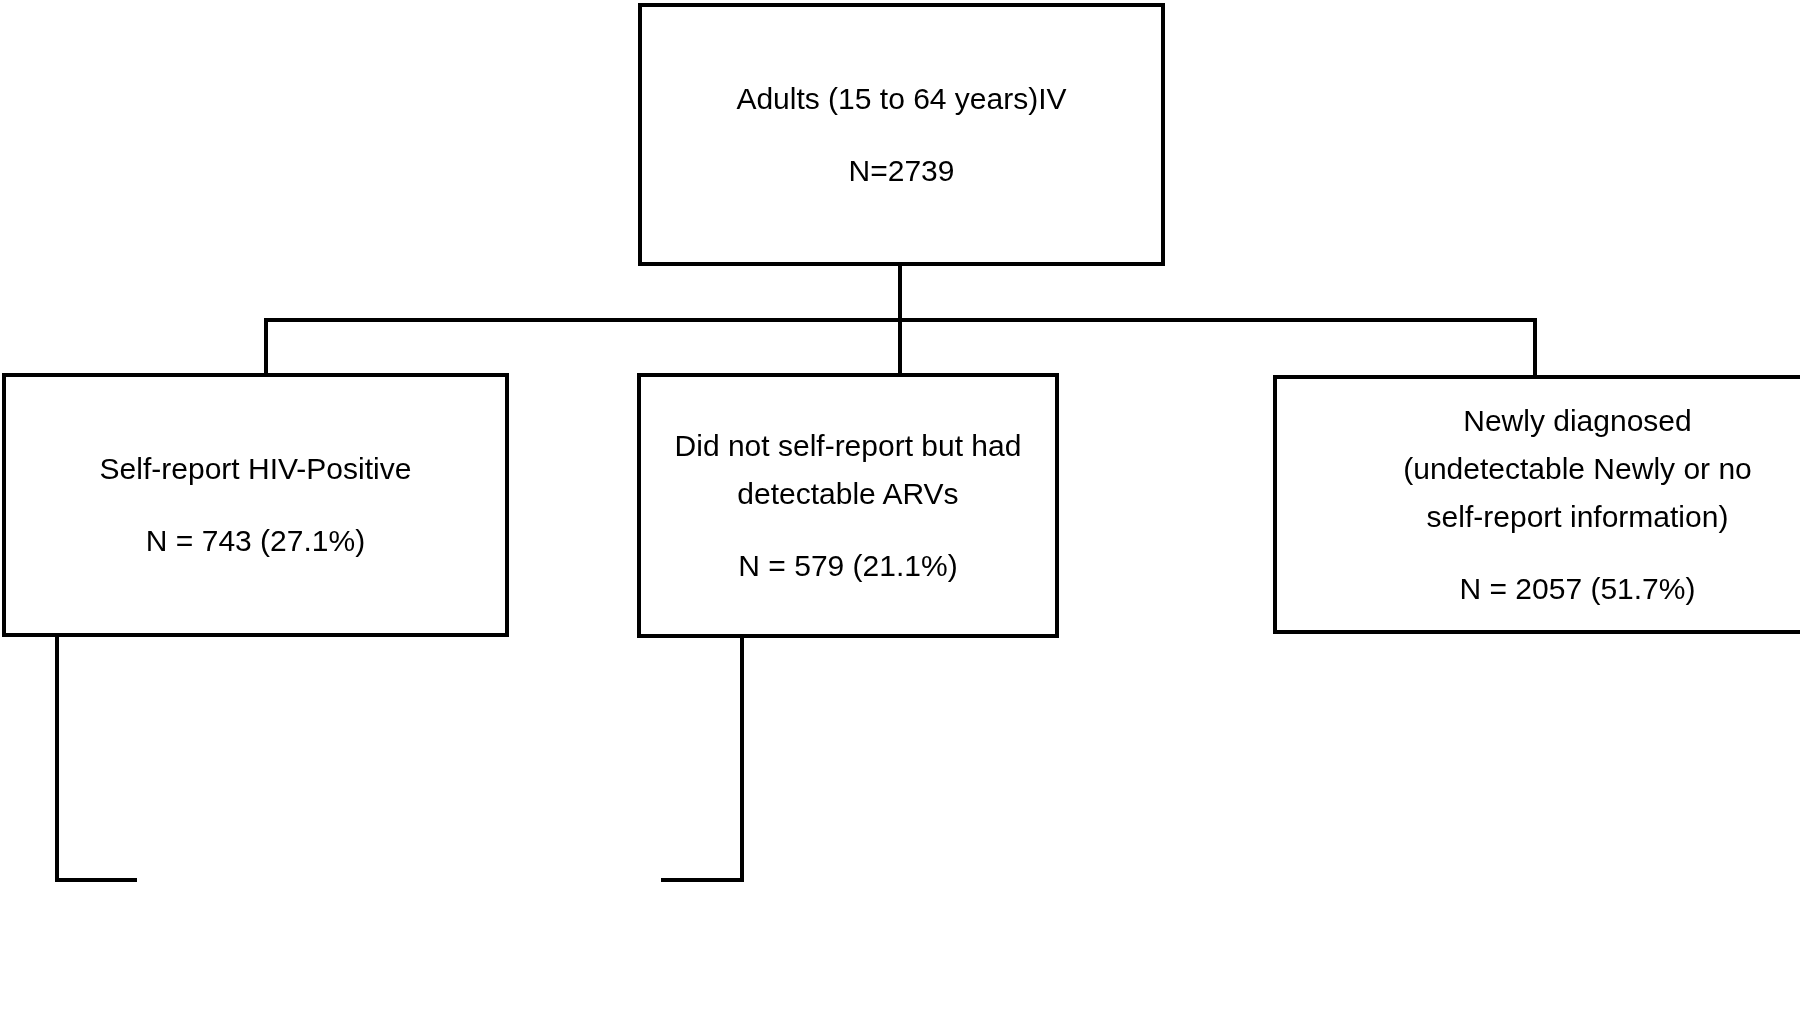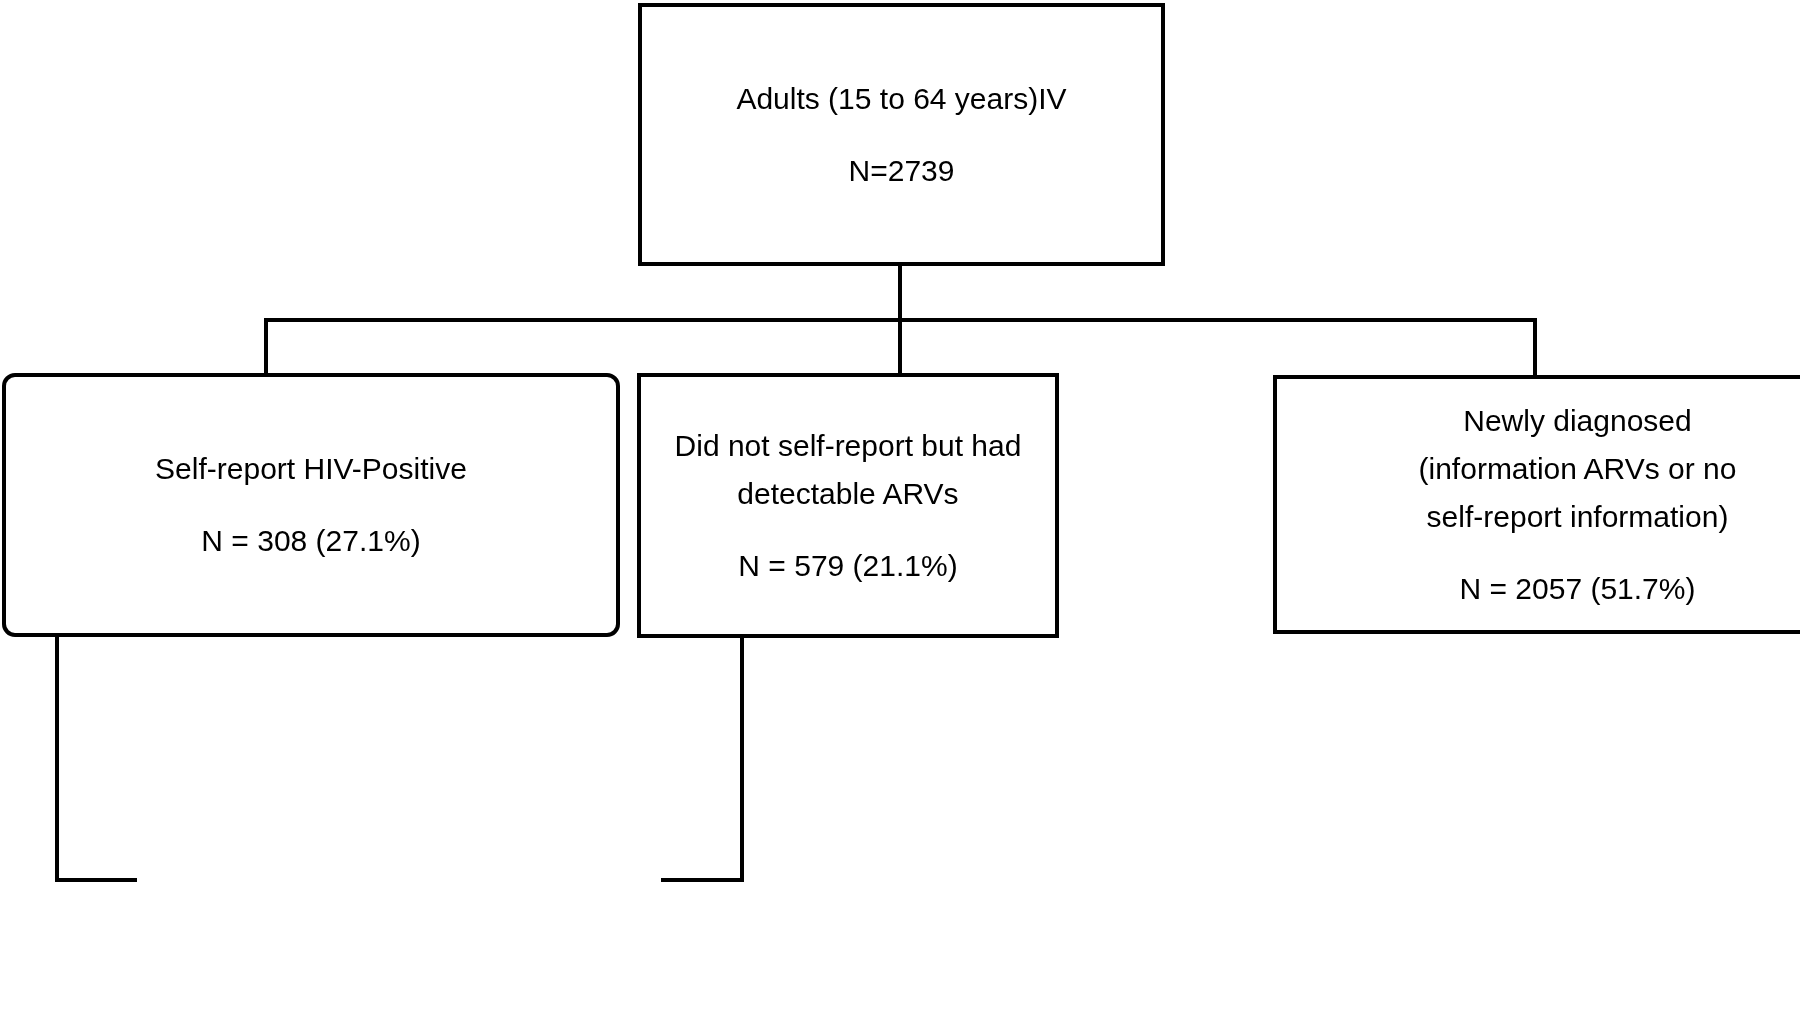--- a/index.html
+++ b/index.html
@@ -37,21 +37,21 @@
   .box .n-line {
     margin-top: 24px;
   }
   .line {
     position: absolute;
     background: var(--line-color);
   }
 
   
   .box-adults   { left: 638px;  top: 3px;   width: 527px; height: 263px; }
-  .box-self     { left: 2px;    top: 373px; width: 618px; height: 264px; border-radius: 13px; }
+  .box-self     { left: 2px;    top: 373px; width: 507px; height: 264px; }
   .box-arv      { left: 637px;  top: 373px; width: 422px; height: 265px; }
   .box-newly    { left: 1273px; top: 375px; width: 609px; height: 259px; }
   .box-eligible { left: 133px;  top: 748px; width: 529px; height: 260px; }
 
   
   .stem-mid     { left: 898px;  top: 265px; width: 4px;    height: 110px; }
   .branch-h     { left: 264px;  top: 318px; width: 1273px; height: 4px;  }
   .drop-left    { left: 264px;  top: 320px; width: 4px;    height: 56px; }
   .drop-right   { left: 1533px; top: 320px; width: 4px;    height: 58px; }
   .conn-left-v  { left: 55px;   top: 634px; width: 4px;    height: 248px; }
@@ -73,34 +73,34 @@
   <div class="line conn-mid-v"></div>
   <div class="line conn-mid-h"></div>
 
   <div class="box box-adults">
     <div class="title-line">Adults (15 to 64 years)IV</div>
     <div class="n-line">N=2739</div>
   </div>
 
   <div class="box box-self">
     <div class="title-line">Self-report HIV-Positive</div>
-    <div class="n-line">N = 308 (27.1%)</div>
+    <div class="n-line">N = 743 (27.1%)</div>
   </div>
 
   <div class="box box-arv">
     <div class="title-block">
       <div>Did not self-report but had</div>
       <div>detectable ARVs</div>
     </div>
     <div class="n-line">N = 579 (21.1%)</div>
   </div>
 
   <div class="box box-newly">
     <div class="title-block">
       <div>Newly diagnosed</div>
-      <div>(information ARVs or no</div>
+      <div>(undetectable Newly or no</div>
       <div>self-report information)</div>
     </div>
     <div class="n-line">N = 2057 (51.7%)</div>
   </div>
 
 
 </div>
 
 </body></html>

